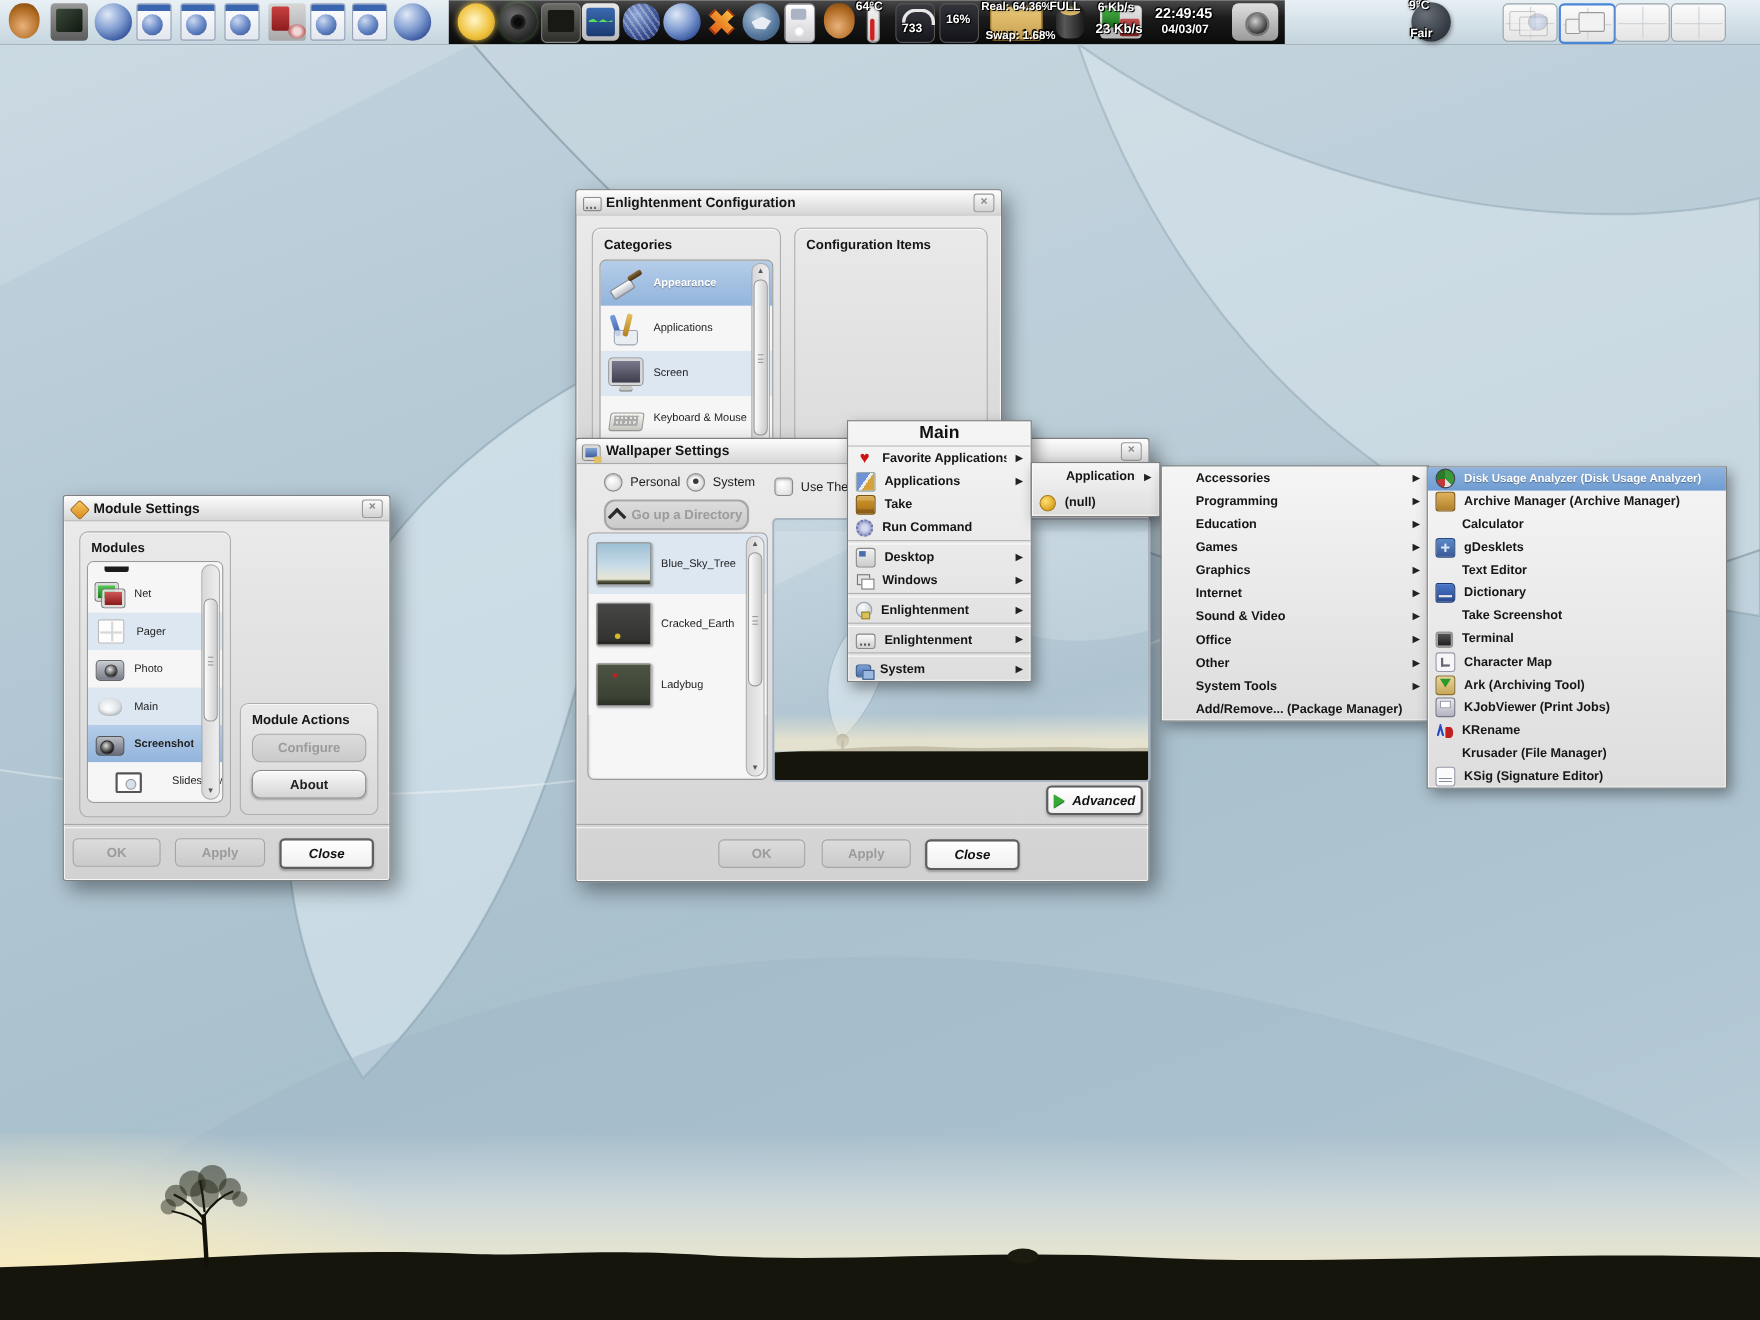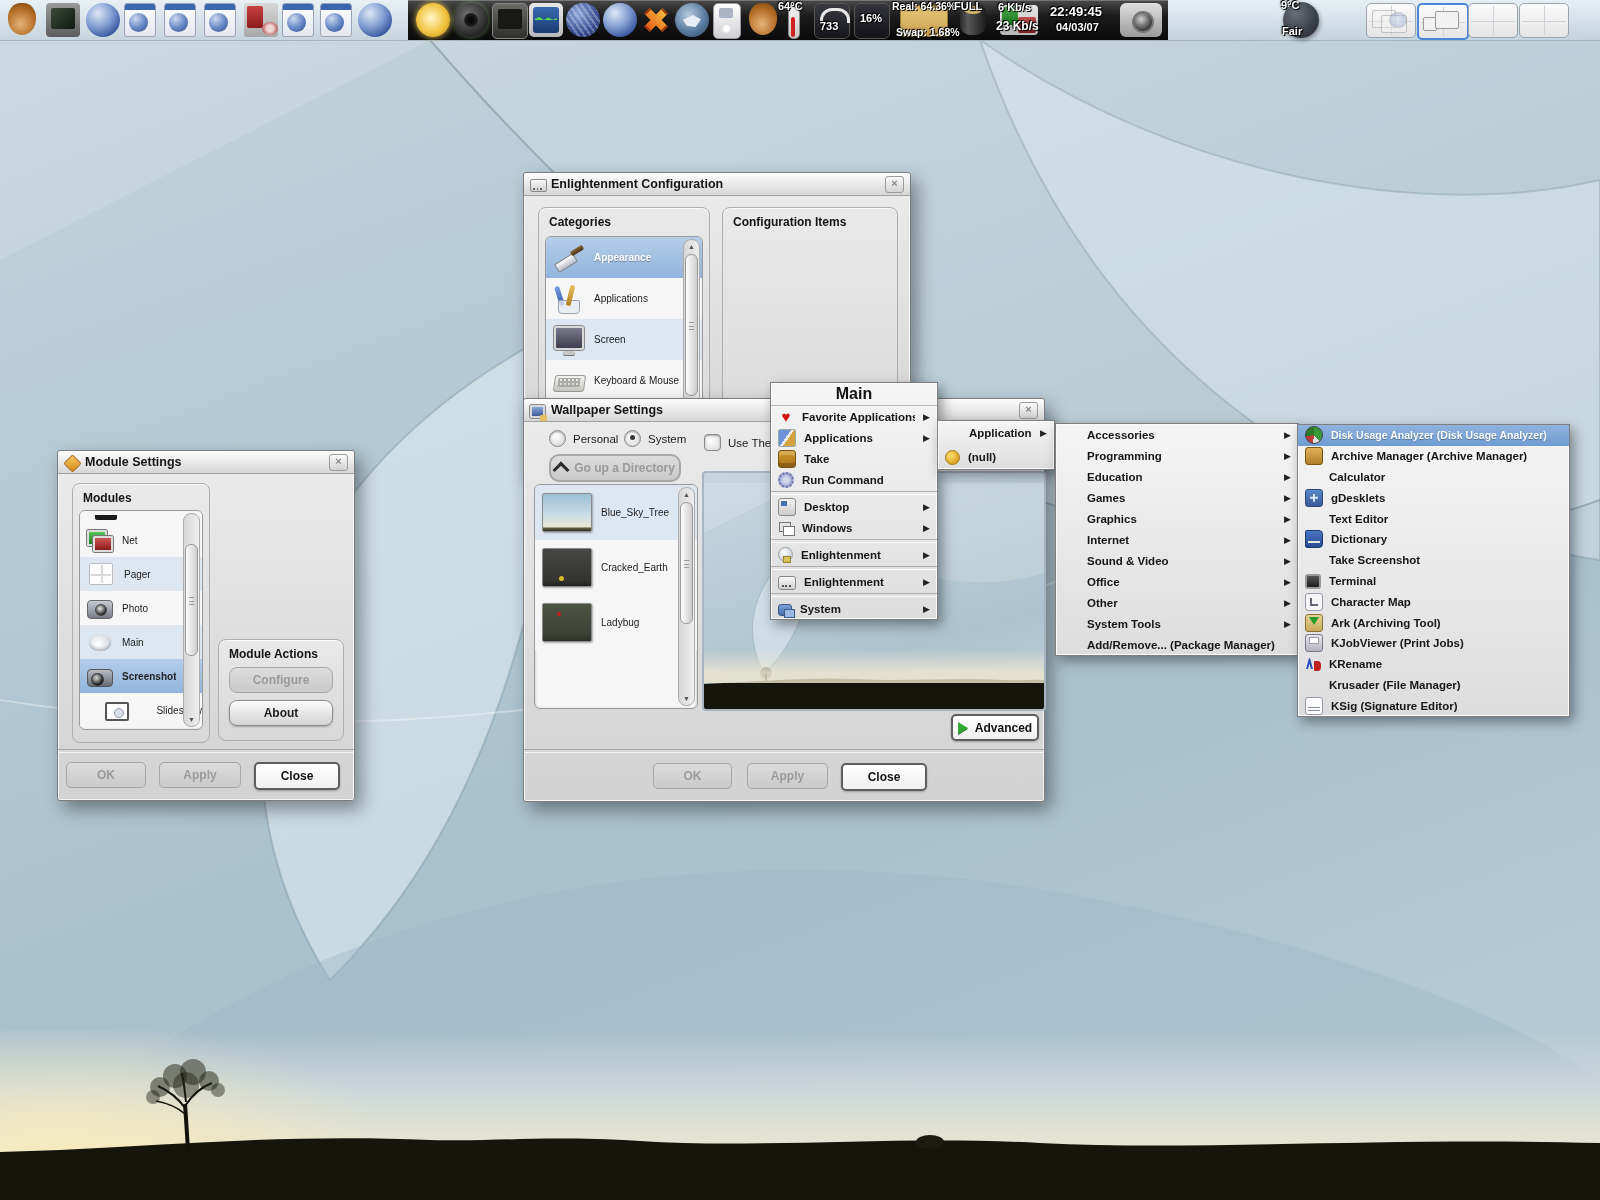--- a/index.html
+++ b/index.html
@@ -113,21 +113,21 @@
   .sb-thumb{position:absolute;left:1px;right:1px;border-radius:6px;border:1px solid #9a9a9a;
     background:linear-gradient(90deg,#fdfdfd,#cdcdcd);}
   .sb-thumb::after{content:"";position:absolute;left:3px;right:3px;top:50%;height:6px;margin-top:-3px;
     border-top:1px solid #9a9a9a;border-bottom:1px solid #9a9a9a;
     background:linear-gradient(#9a9a9a,#9a9a9a) center/100% 1px no-repeat;}
   
   .btn{position:absolute;border:1px solid #8a8a8a;border-radius:5px;font-size:12px;font-weight:bold;color:#1e1e1e;
     background:linear-gradient(#fafafa,#d4d4d4);display:flex;align-items:center;justify-content:center;
     box-shadow:0 1px 2px rgba(0,0,0,.25), inset 0 1px 0 #fff;}
   .btn.disabled{color:#9b9b9b;background:linear-gradient(#dcdcdc,#cacaca);border-color:#a6a6a6;box-shadow:none;}
-  .btn.strong{background:linear-gradient(#ffffff,#f0f0f0);border:2px solid #5e5e5e;color:#111;}
+  .btn.strong{background:linear-gradient(#ffffff,#f0f0f0);border:2px solid #5e5e5e;color:#111;font-style:italic;}
   .radio{width:15px;height:15px;border-radius:50%;border:1px solid #8a8a8a;flex:none;
     background:radial-gradient(circle at 40% 35%,#ffffff,#d4d4d4);box-shadow:inset 0 1px 2px rgba(0,0,0,.3);}
   .radio.on::after{content:"";display:block;width:5px;height:5px;border-radius:50%;background:#3a3a3a;margin:4px auto;}
   .checkbox{width:15px;height:15px;border-radius:4px;border:1px solid #8a8a8a;flex:none;
     background:radial-gradient(circle at 40% 35%,#ffffff,#dadada);box-shadow:inset 0 1px 2px rgba(0,0,0,.3);}
   .ctl-label{font-size:11.5px;color:#1c1c1c;white-space:nowrap;}
   .ctl{position:absolute;display:flex;align-items:center;gap:7px;}
   
   .menu{position:absolute;background:linear-gradient(180deg,#f5f5f5,#dddddd);
     border:1px solid #7e7e7e;box-shadow:4px 5px 12px rgba(0,0,0,.4), inset 0 0 0 1px #fafafa;}

